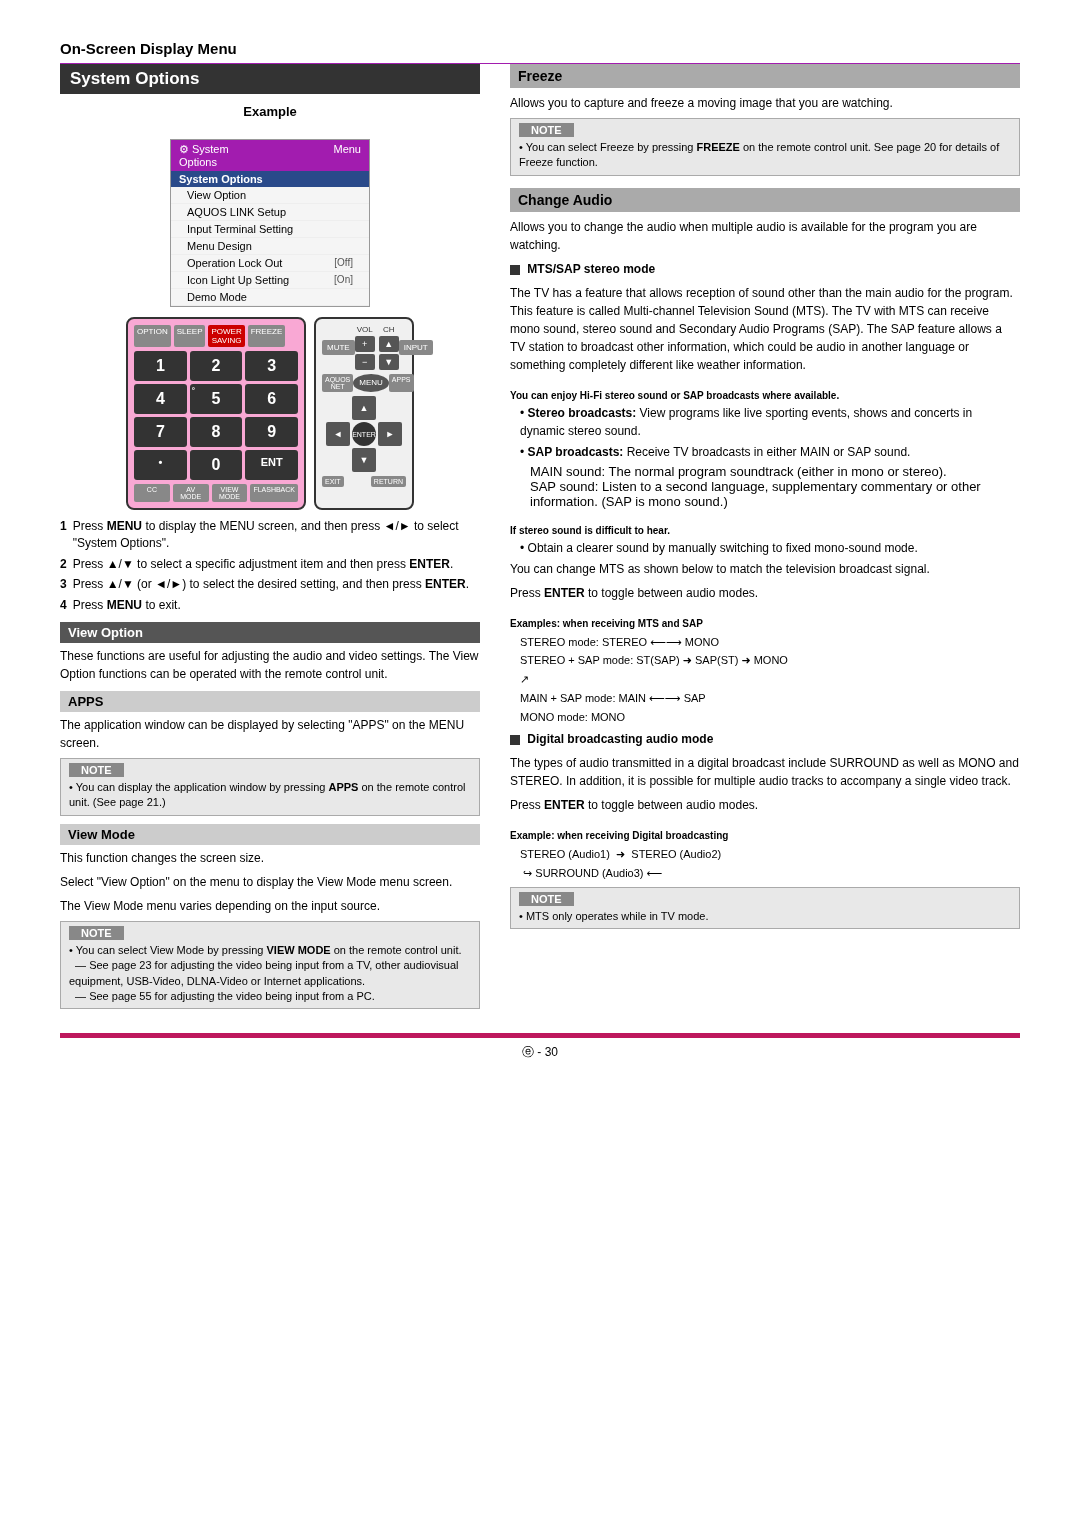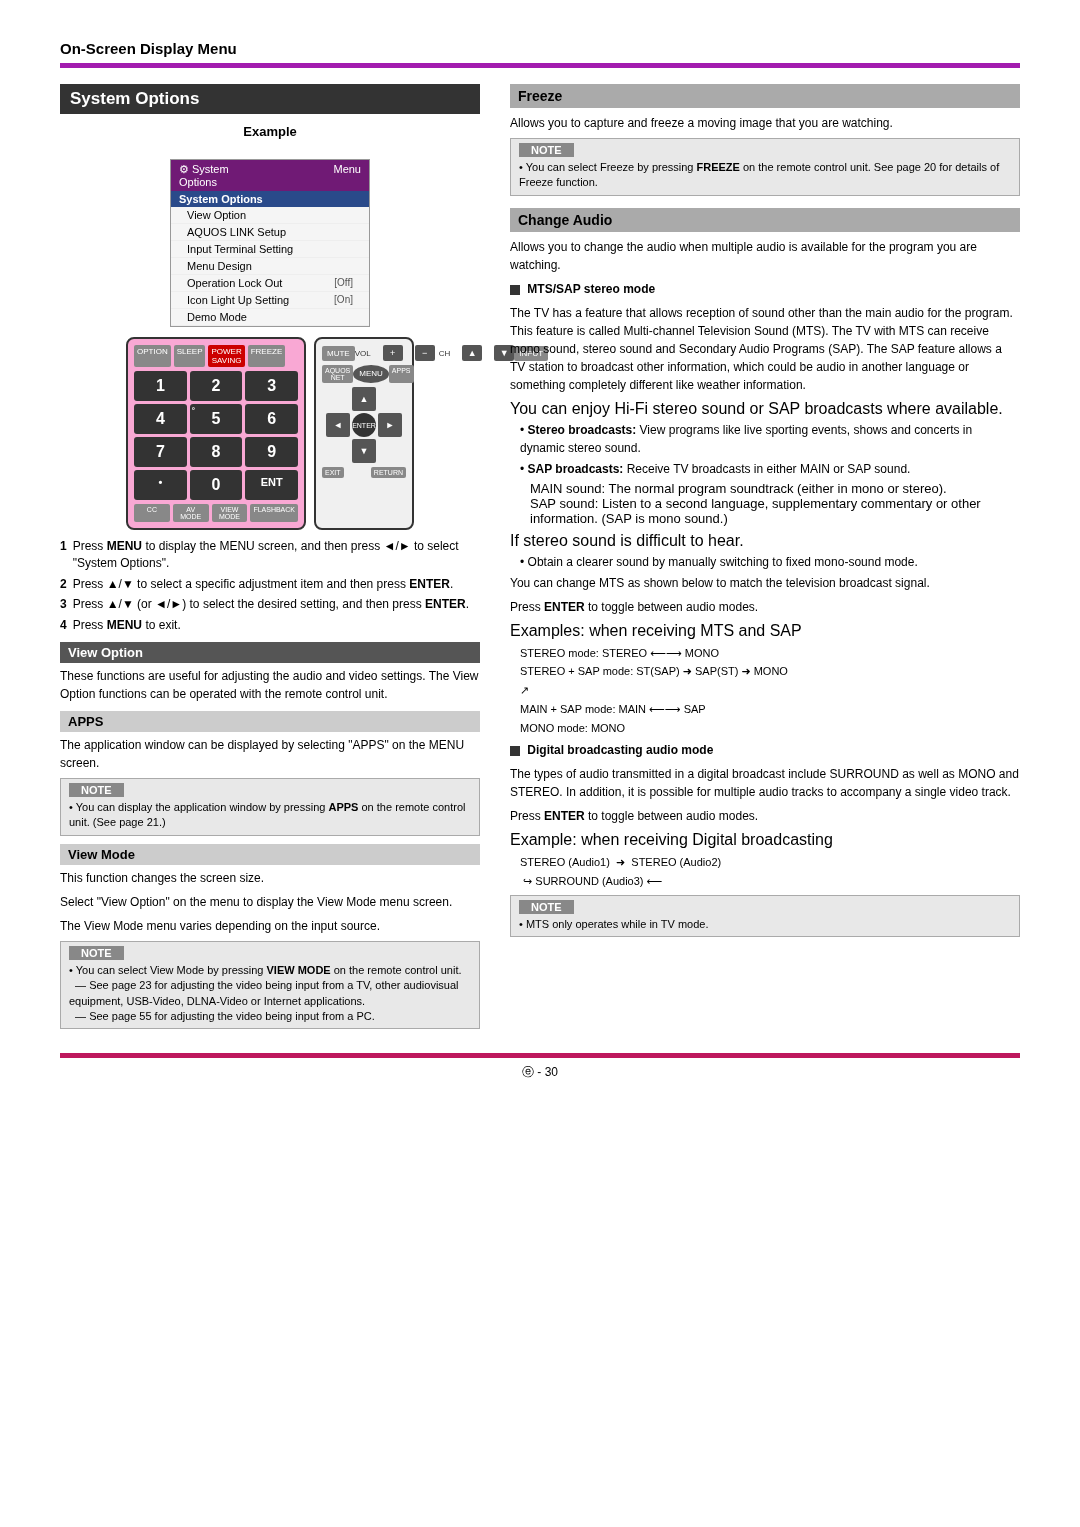--- a/index.html
+++ b/index.html
@@ -8,23 +8,22 @@
       min-height: 1527px;
       background: #fff;
       font-family: Arial, Helvetica, sans-serif;
       font-size: 13px;
       color: #000;
     }
     .page {
       padding: 40px 60px;
     }
     .page-header {
-      border-bottom: 5px solid #a21caf;
+      border-bottom: 1px solid #a21caf;
       padding-bottom: 6px;
-      margin-bottom: 16px;
     }
     .page-header h2 {
       font-size: 15px;
       font-weight: bold;
     }
     .two-col {
       display: flex;
       gap: 30px;
     }
     .col-left {
@@ -67,21 +66,21 @@
       margin-bottom: 20px;
     }
     
     .menu-mockup {
       border: 1px solid #999;
       width: 200px;
       margin: 0 auto 10px auto;
       font-size: 11px;
     }
     .menu-header {
-      background: #701a75;
+      background: #a21caf;
       color: #fff;
       display: flex;
       justify-content: space-between;
       padding: 3px 8px;
       font-size: 11px;
     }
     .menu-submenu-label {
       background: #2a4a8a;
       color: #fff;
       padding: 2px 8px;
@@ -221,22 +220,22 @@
       padding: 2px 3px;
       border-radius: 2px;
       text-align: center;
     }
     .vol-ch {
       display: flex;
       gap: 4px;
     }
     .vol-ch-group {
       display: flex;
-      flex-direction: row;
-      gap: 12px;
+      flex-direction: column;
+      gap: 2px;
       align-items: center;
     }
     .vol-ch-label {
       font-size: 8px;
       color: #333;
     }
     .vol-ch-btn {
       background: #555;
       color: #fff;
       font-size: 9px;
@@ -328,23 +327,23 @@
       margin-top: 20px;
       border-top: 5px solid #be185d;
       padding-top: 6px;
     }
     .mts-flow {
       margin: 4px 0 4px 10px;
       font-size: 11px;
       line-height: 1.7;
     }
     .bold-subheading {
-      font-weight: normal;
-      font-size: 16px;
-      margin: 6px 0 3px 0;
+      font-weight: bold;
+      font-size: 10px;
+      margin: 16px 0 3px 0;
     }
   </style>
 </head>
 <body>
 
 <div class="page">
 
   <div class="page-header">
     <h2>On-Screen Display Menu</h2>
   </div>

